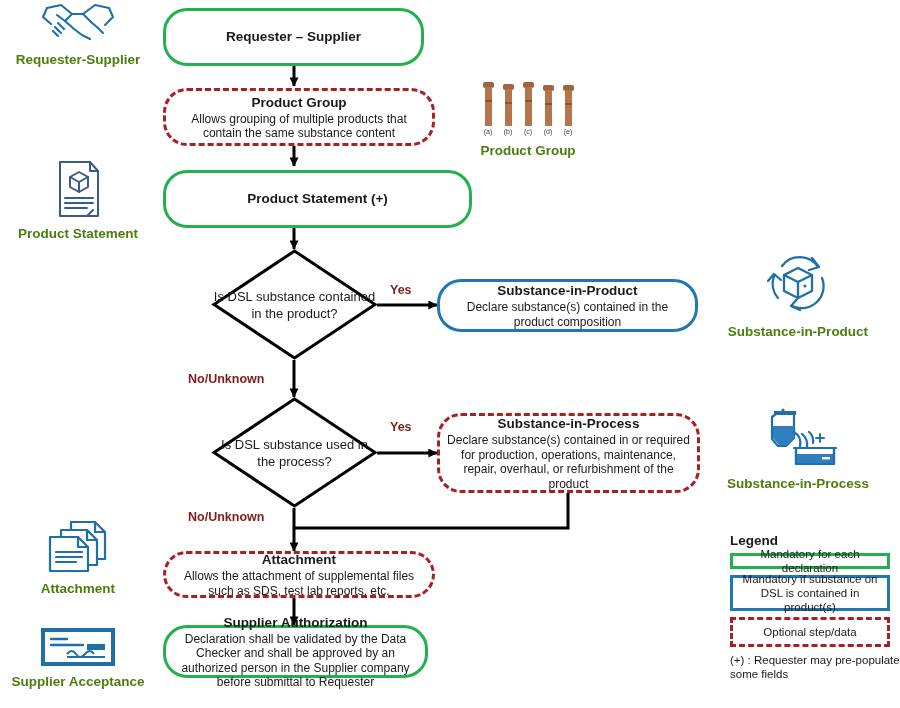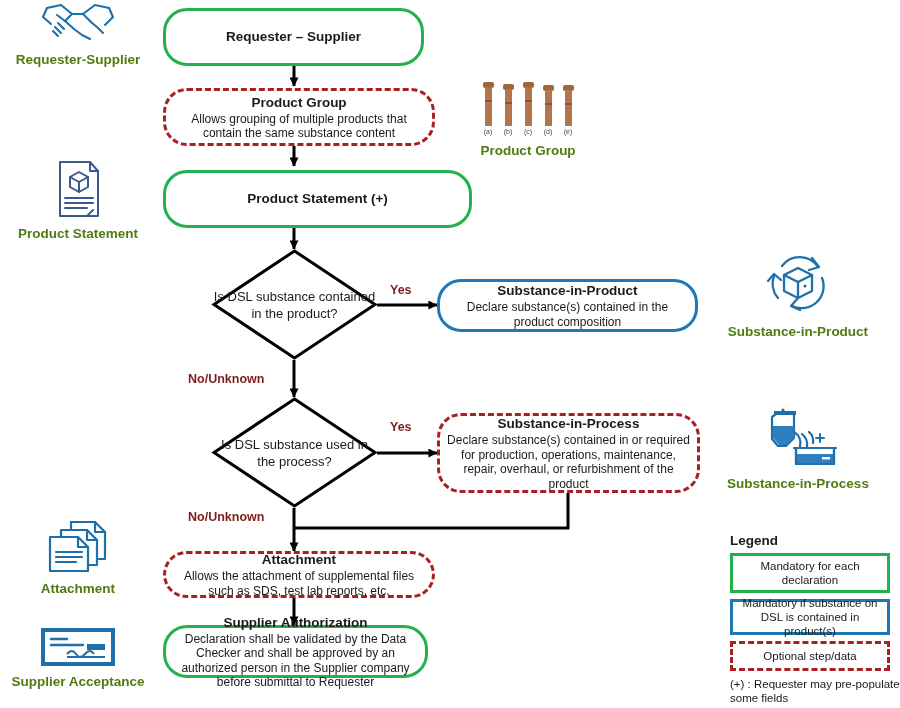--- a/index.html
+++ b/index.html
@@ -291,21 +291,21 @@
   <div class="dtxt">Is DSL substance used in the process?</div>
 </div>
 
 <div class="elabel" style="left:390px;top:283px;">Yes</div>
 <div class="elabel" style="left:188px;top:372px;">No/Unknown</div>
 <div class="elabel" style="left:390px;top:420px;">Yes</div>
 <div class="elabel" style="left:188px;top:510px;">No/Unknown</div>
 
 <div class="legend" style="left:730px;top:533px;">
   <div class="lg-ttl">Legend</div>
-  <div class="lgbox green" style="height:40px;">
+  <div class="lgbox green" style="height:16px;">
     <span>Mandatory for each declaration</span>
   </div>
   <div class="lgbox blue" style="height:36px;">
     <span>Mandatory if substance on DSL is contained in product(s)</span>
   </div>
   <div class="lgbox reddash" style="height:30px;">
     <span>Optional step/data</span>
   </div>
   <div class="lgnote">(+) : Requester may pre-populate some fields</div>
 </div>

